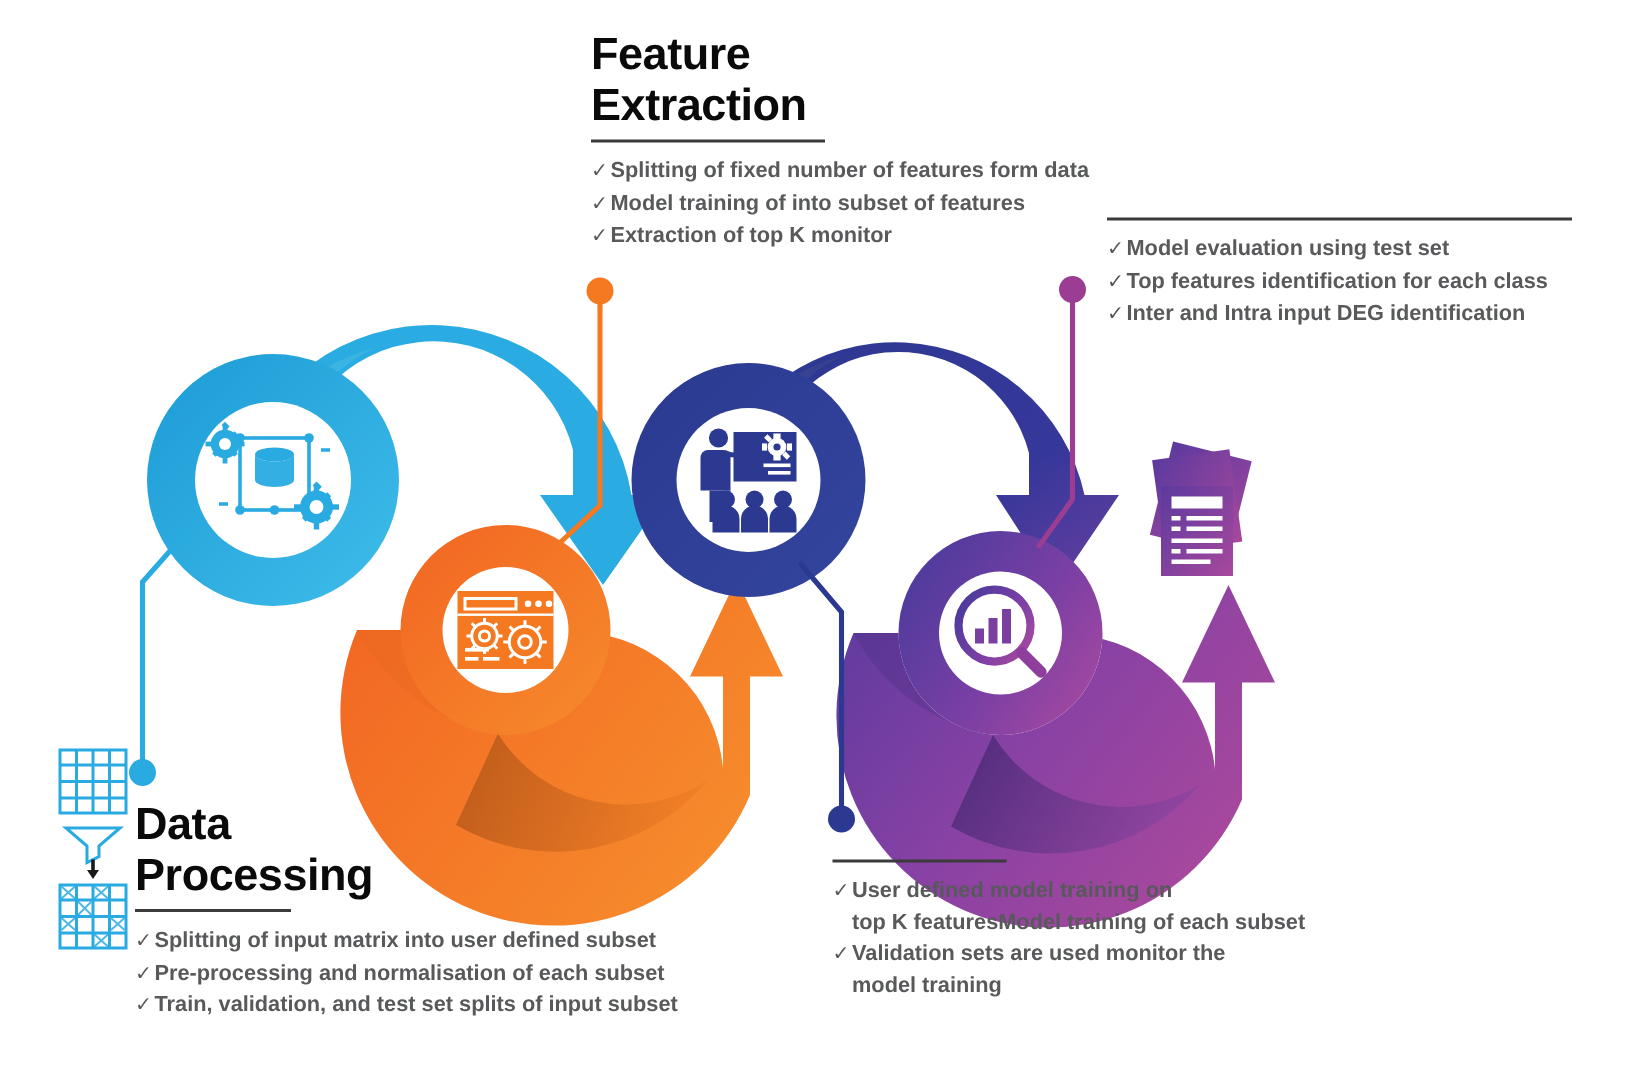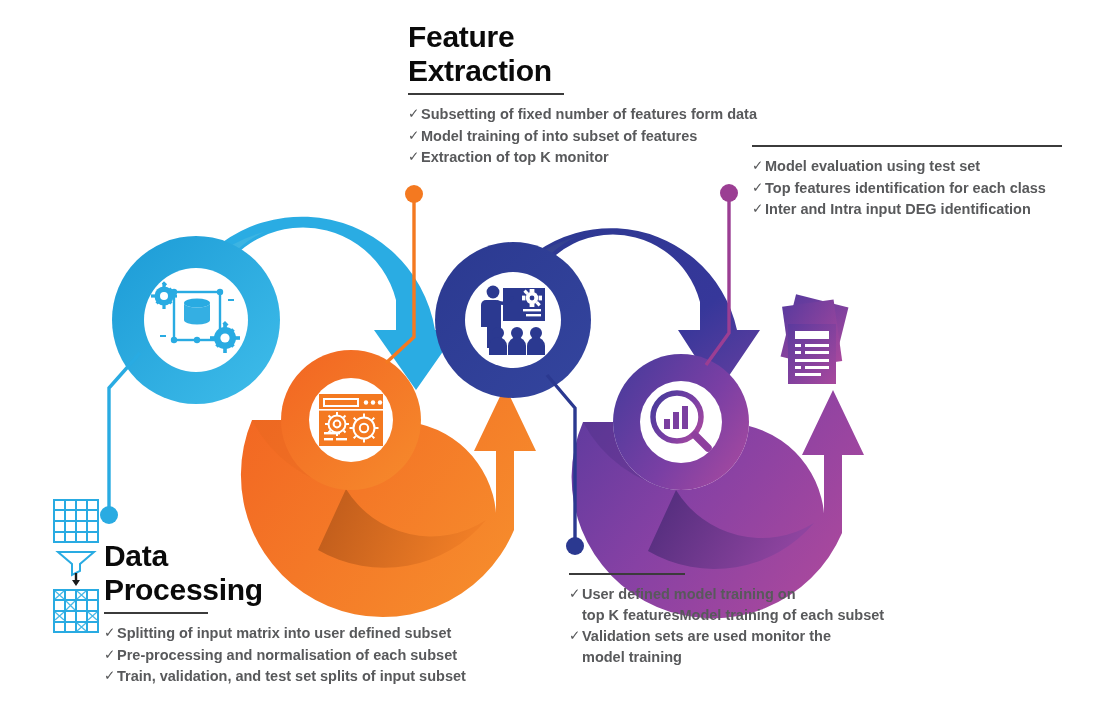--- a/index.html
+++ b/index.html
@@ -1,17 +1,17 @@
 <!DOCTYPE html>
 <html><head>
 <meta charset="utf-8">
 <style>
   html,body{margin:0;padding:0;background:#ffffff;}
   body{width:1101px;height:727px;font-family:"Liberation Sans",sans-serif;overflow:hidden;position:relative;}
-  #stage{position:absolute;left:16px;top:0;width:934px;height:727px;}
+  #stage{position:absolute;left:2px;top:0;width:934px;height:727px;}
   svg#art{position:absolute;left:0;top:0;width:1101px;height:727px;}
   .block{position:absolute;}
   .title{
     font-family:"Liberation Sans",sans-serif;
     font-weight:bold;color:#0a0a0a;letter-spacing:-0.3px;
     font-size:30px;line-height:34px;white-space:pre-line;
   }
   .rule{height:2px;background:#3b3b3b;margin-top:5px;margin-bottom:9px;}
   .bullets{font-size:14.5px;line-height:20.5px;color:#58595b;font-weight:bold;}
   .bullet{display:flex;align-items:flex-start;margin-bottom:1px;}
@@ -303,21 +303,21 @@
     </g>
   </svg>
 
   <div class="block" style="left:392px;top:20px;width:370px;">
     <div class="title">Feature
 Extraction</div>
     <div class="rule" style="width:156px;"></div>
     <div class="bullets">
       <div class="bullet">
         <span class="tick">✓</span>
-        <span class="btxt">Subsetting of fixed number of features form data</span>
+        <span class="btxt">Splitting of fixed number of features form data</span>
       </div>
       <div class="bullet">
         <span class="tick">✓</span>
         <span class="btxt">Model training of into subset of features</span>
       </div>
       <div class="bullet">
         <span class="tick">✓</span>
         <span class="btxt">Extraction of top K monitor</span>
       </div>
     </div>
@@ -334,21 +334,21 @@
         <span class="tick">✓</span>
         <span class="btxt">Top features identification for each class</span>
       </div>
       <div class="bullet">
         <span class="tick">✓</span>
         <span class="btxt">Inter and Intra input DEG identification</span>
       </div>
     </div>
   </div>
 
-  <div class="block" style="left:88px;top:533px;width:370px;margin-top:6px;">
+  <div class="block" style="left:88px;top:533px;width:370px;">
     <div class="title">Data
 Processing</div>
     <div class="rule" style="width:104px;"></div>
     <div class="bullets">
       <div class="bullet">
         <span class="tick">✓</span>
         <span class="btxt">Splitting of input matrix into user defined subset</span>
       </div>
       <div class="bullet">
         <span class="tick">✓</span>

